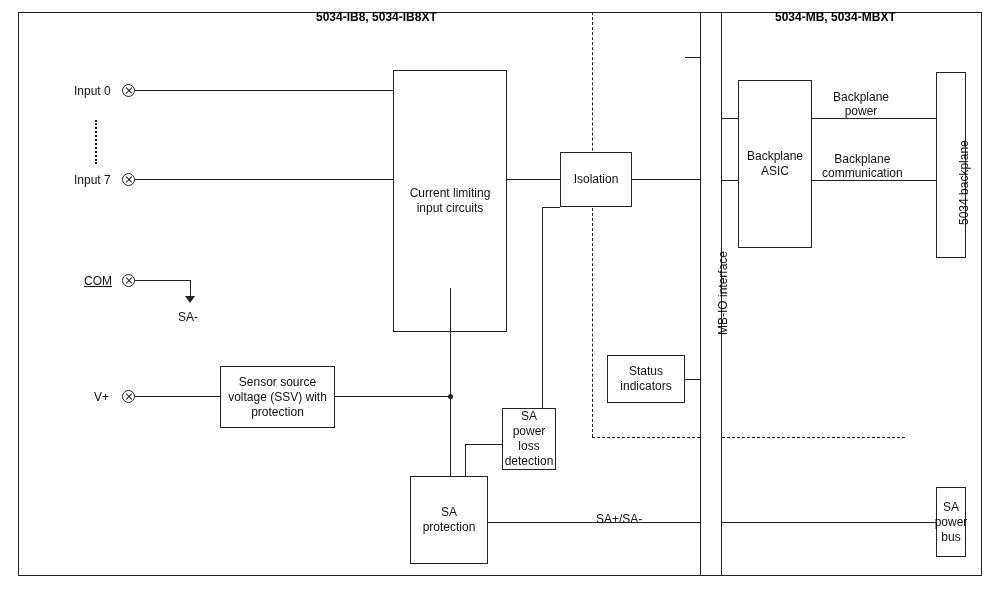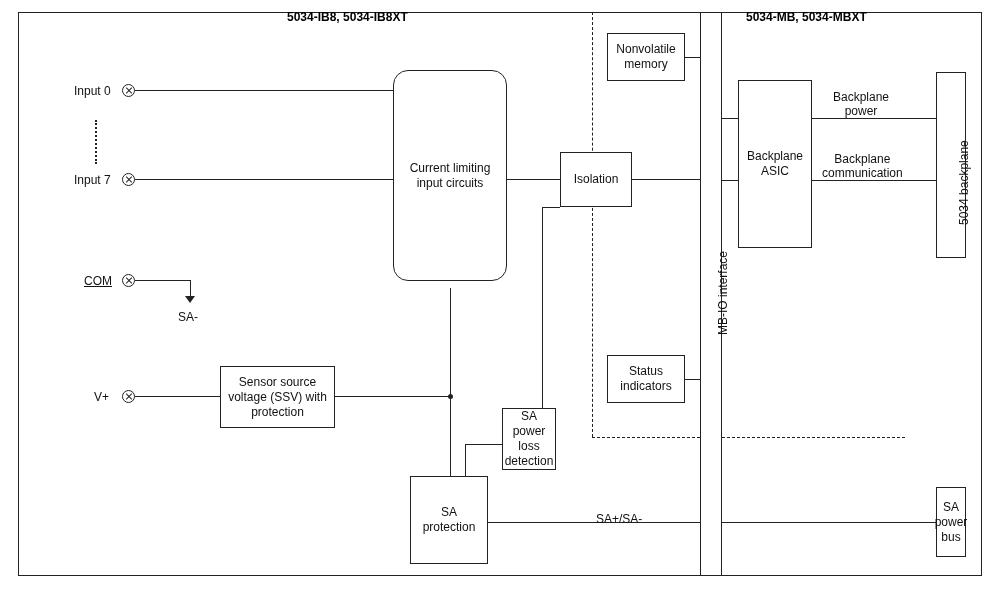--- a/index.html
+++ b/index.html
@@ -24,20 +24,21 @@
     height: 564px;
     border: 1px solid #222;
     box-sizing: border-box;
   }
   .title {
     position: absolute;
     font-size: 12px;
     font-weight: bold;
     color: #000;
     white-space: nowrap;
+    margin-left: 29px;
   }
   .box {
     position: absolute;
     border: 1px solid #222;
     box-sizing: border-box;
     background: #ffffff;
     display: flex;
     align-items: center;
     justify-content: center;
     text-align: center;
@@ -155,21 +156,21 @@
 
   <div class="line h" style="left:135px; top:179px; width:258px;"></div>
 
   <div class="line h" style="left:135px; top:280px; width:55px;"></div>
   <div class="line v" style="left:190px; top:280px; height:16px;"></div>
   <div class="arrow-down" style="left:185px; top:296px;"></div>
   <div class="label" style="left:178px; top:310px;">SA-</div>
 
   <div class="line h" style="left:135px; top:396px; width:85px;"></div>
 
-  <div class="box" style="left:393px; top:70px; width:114px; height:211px;border-radius:15px;">
+  <div class="box" style="left:393px; top:70px; width:114px; height:262px;">
     <span style="white-space:pre-line;">Current limiting
 input circuits</span>
   </div>
 
   <div class="line h" style="left:507px; top:179px; width:53px;"></div>
 
   <div class="line v" style="left:450px; top:288px; height:108px;"></div>
   <div class="line v" style="left:450px; top:396px; height:80px;"></div>
   <div class="dot" style="left:448px; top:394px;"></div>
 
@@ -182,24 +183,20 @@
 
   <div class="box" style="left:560px; top:152px; width:72px; height:55px;">
     <span>Isolation</span>
   </div>
 
   <div class="line h" style="left:632px; top:179px; width:68px;"></div>
 
   <div class="line v" style="left:542px; top:207px; height:212px;"></div>
   <div class="line h" style="left:542px; top:207px; width:18px;"></div>
 
-  <div class="box" style="left:607px; top:33px; width:78px; height:48px;">
-    <span style="white-space:pre-line;">Nonvolatile
-memory</span>
-  </div>
   <div class="line h" style="left:685px; top:57px; width:15px;"></div>
 
   <div class="box" style="left:607px; top:355px; width:78px; height:48px;">
     <span style="white-space:pre-line;">Status
 indicators</span>
   </div>
   <div class="line h" style="left:685px; top:379px; width:15px;"></div>
 
   <div class="box" style="left:502px; top:408px; width:54px; height:62px;">
     <span style="white-space:pre-line;">SA power

